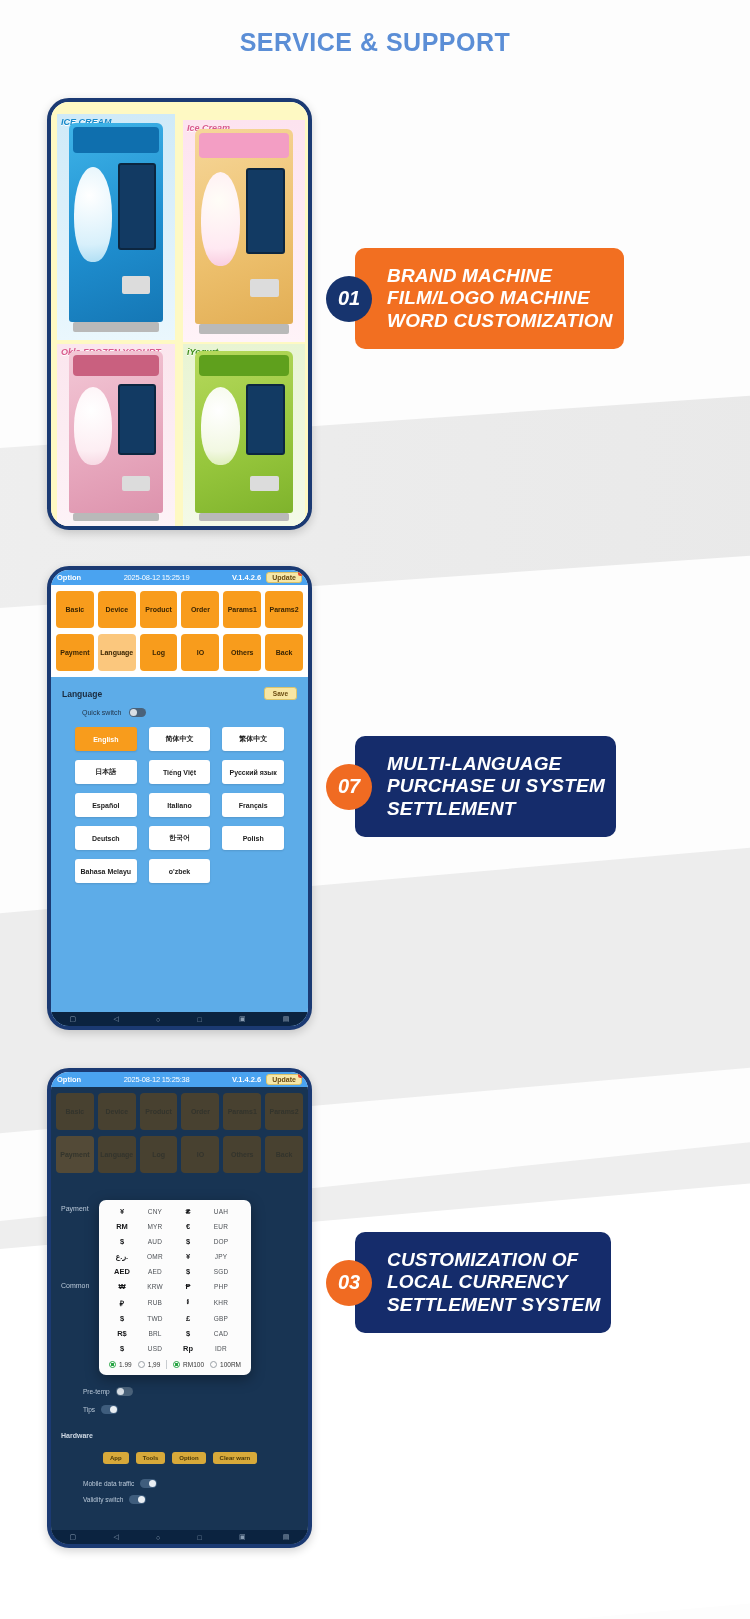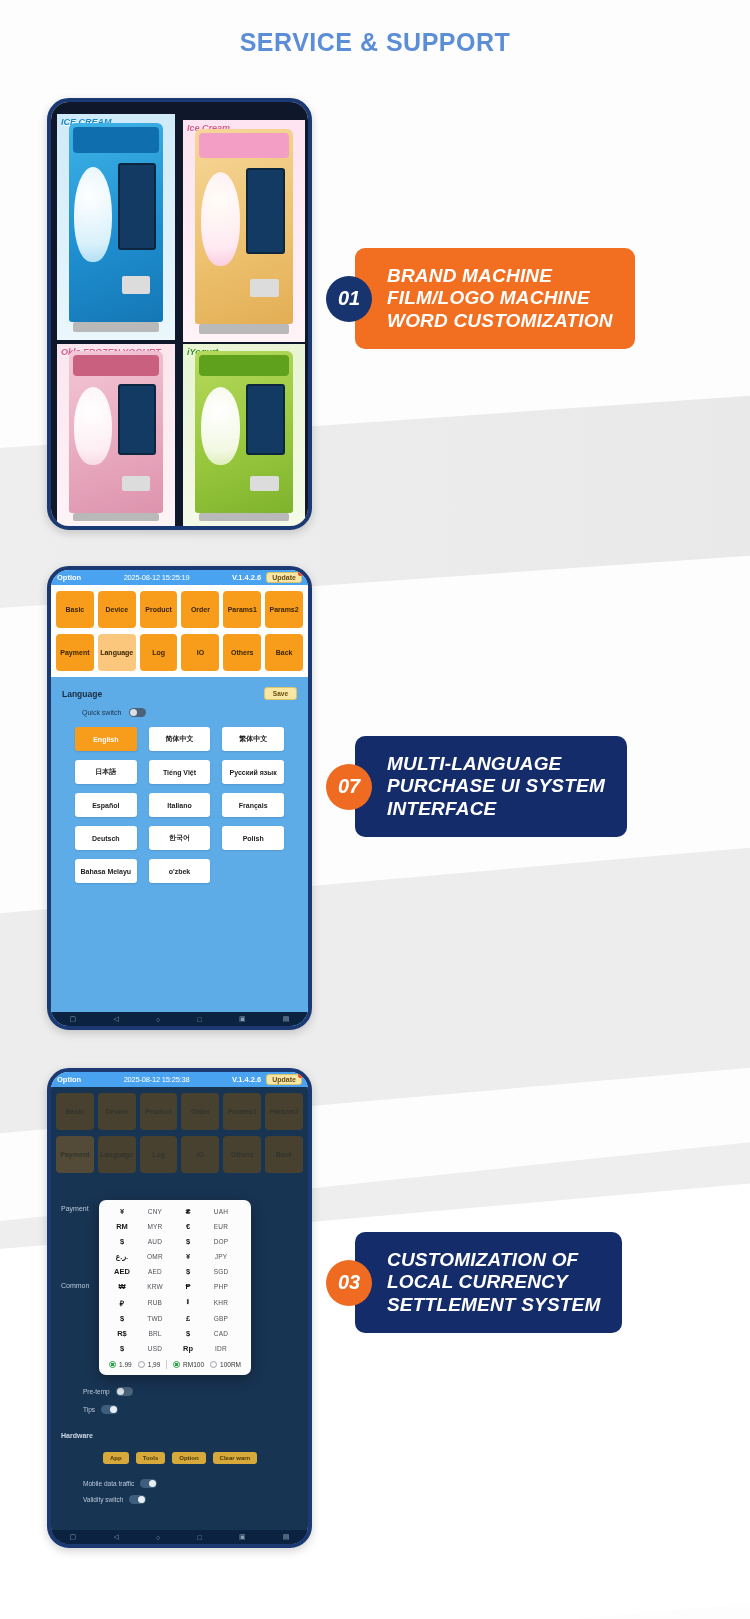--- a/index.html
+++ b/index.html
@@ -48,21 +48,21 @@
     border-radius: 22px;
     background: #fff;
     overflow: hidden;
     box-shadow: 0 3px 10px rgba(0,0,0,.18);
   }
   #phone1 { left: 47px; top: 98px;  width: 265px; height: 432px; }
   #phone2 { left: 47px; top: 566px; width: 265px; height: 464px; }
   #phone3 { left: 47px; top: 1068px;width: 265px; height: 480px; }
 
   
-  .vm-wrap { position: relative; width: 100%; height: 100%; background: #0f172a; }
+  .vm-wrap { position: relative; width: 100%; height: 100%; background: #fef9c3; }
   .vm-cell { position: absolute; overflow: hidden; }
   .vm1 { left: 6px;  top: 12px;  width: 118px; height: 226px; }
   .vm2 { left: 132px;top: 18px;  width: 122px; height: 222px; }
   .vm3 { left: 6px;  top: 242px; width: 118px; height: 184px; }
   .vm4 { left: 132px;top: 242px; width: 122px; height: 184px; }
 
   .mach { position: absolute; left: 10%; top: 4%; width: 80%; height: 88%;
           border-radius: 6px 6px 3px 3px; }
   .mach .screen { position: absolute; left: 52%; top: 20%; width: 40%; height: 44%;
           background: #123a63; border-radius: 3px; border: 2px solid #0c2640; }
@@ -200,21 +200,21 @@
   #call3 { left: 326px; top: 1232px; }
   .badge {
     width: 46px; height: 46px; border-radius: 50%;
     display: flex; align-items: center; justify-content: center;
     color: #fff; font-size: 20px; font-weight: 700; font-style: italic;
     z-index: 2; flex: none;
   }
   .badge.navy   { background: #17346e; }
   .badge.orange { background: #f06b22; }
   .card {
-    margin-left: -17px; padding: 17px 22px 17px 32px;
+    margin-left: -17px; padding: 17px 11px 17px 32px;
     border-radius: 10px; color: #fff;
     font-size: 19px; font-weight: 700; font-style: italic;
     line-height: 1.18; letter-spacing: .2px;
     max-width: 330px;
   }
   .card.orange { background: #f26f21; }
   .card.navy   { background: #152c6b; }
   .card .l { display: block; white-space: nowrap; }
 </style>
 </head>
@@ -496,21 +496,21 @@
       <span class="l">FILM/LOGO MACHINE</span>
       <span class="l">WORD CUSTOMIZATION</span>
     </div>
   </div>
 
   <div class="callout" id="call2">
     <div class="badge orange">07</div>
     <div class="card navy">
       <span class="l">MULTI-LANGUAGE</span>
       <span class="l">PURCHASE UI SYSTEM</span>
-      <span class="l">INTERFACE</span>
+      <span class="l">SETTLEMENT</span>
     </div>
   </div>
 
   <div class="callout" id="call3">
     <div class="badge orange">03</div>
     <div class="card navy">
       <span class="l">CUSTOMIZATION OF</span>
       <span class="l">LOCAL CURRENCY</span>
       <span class="l">SETTLEMENT SYSTEM</span>
     </div>

